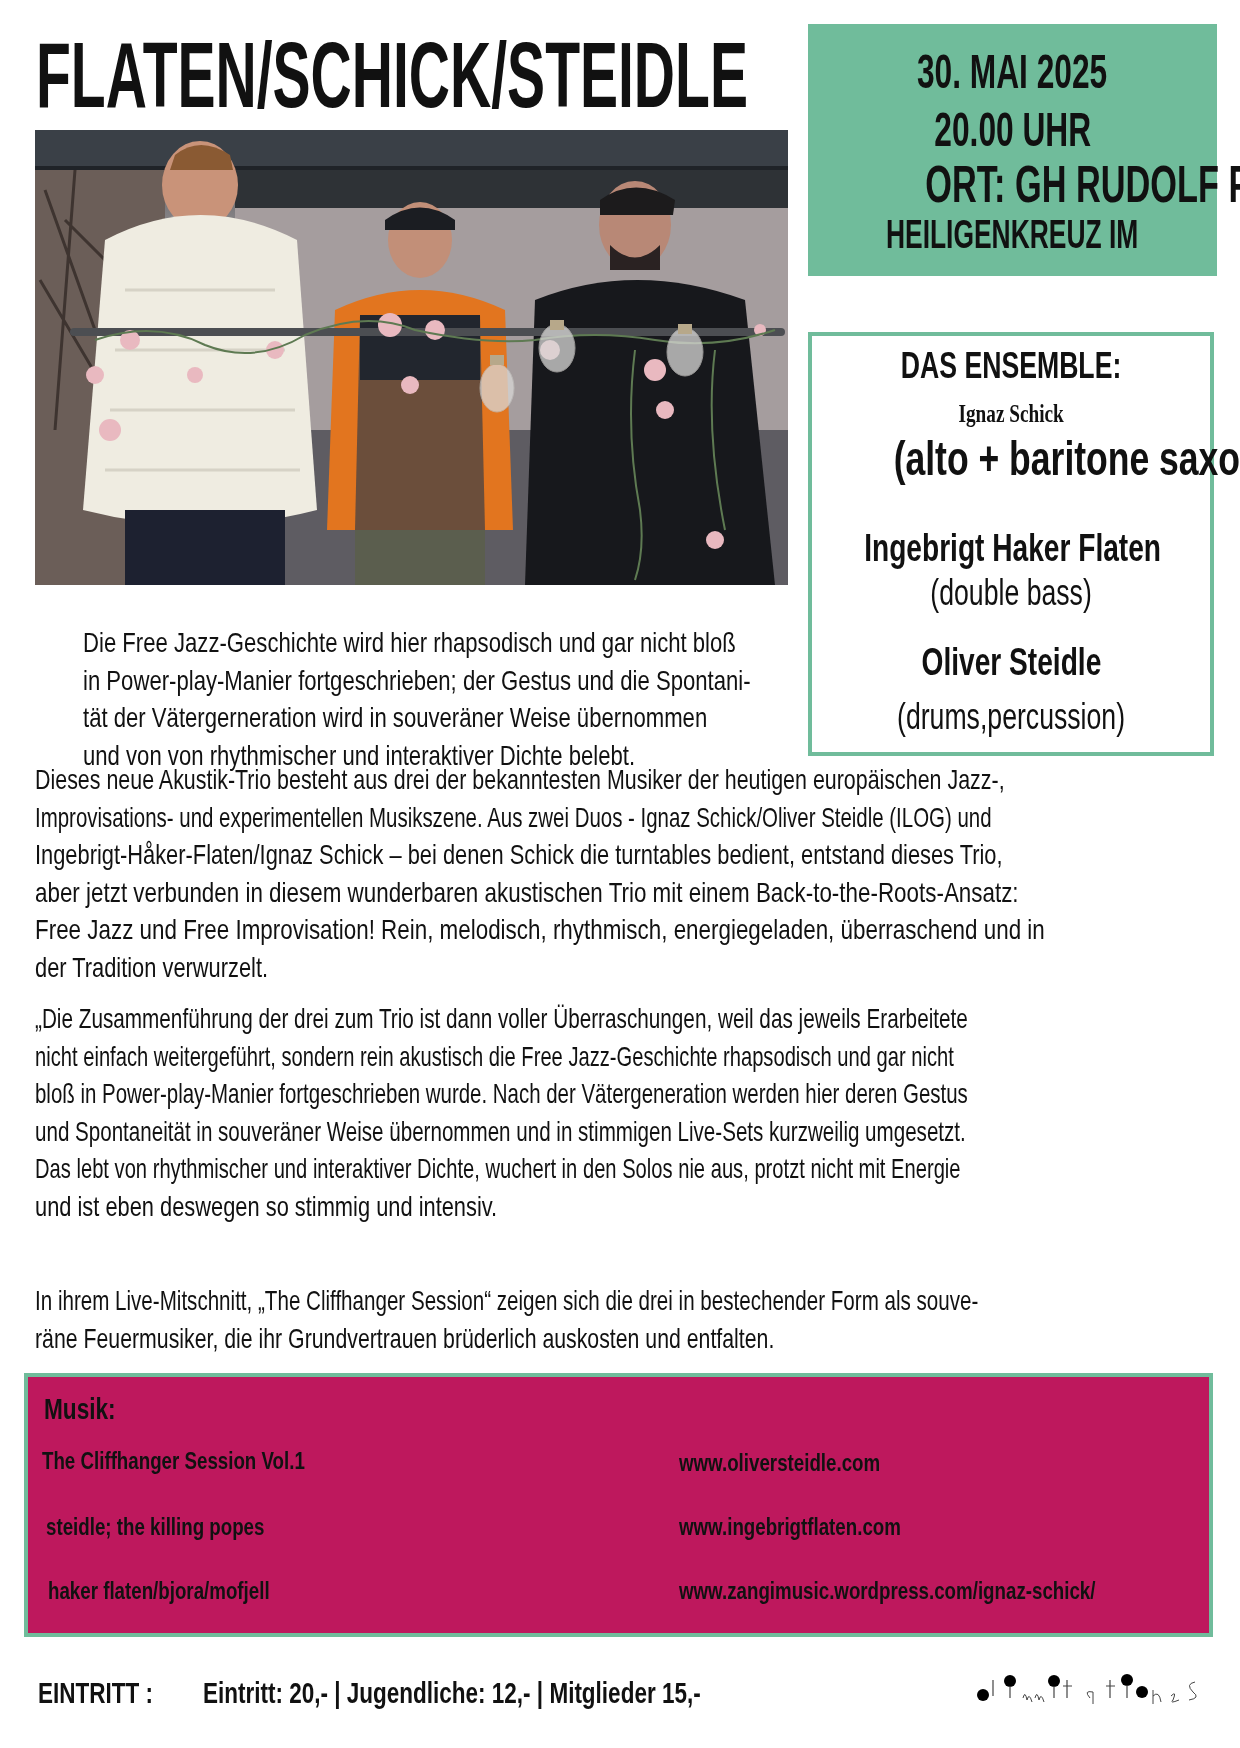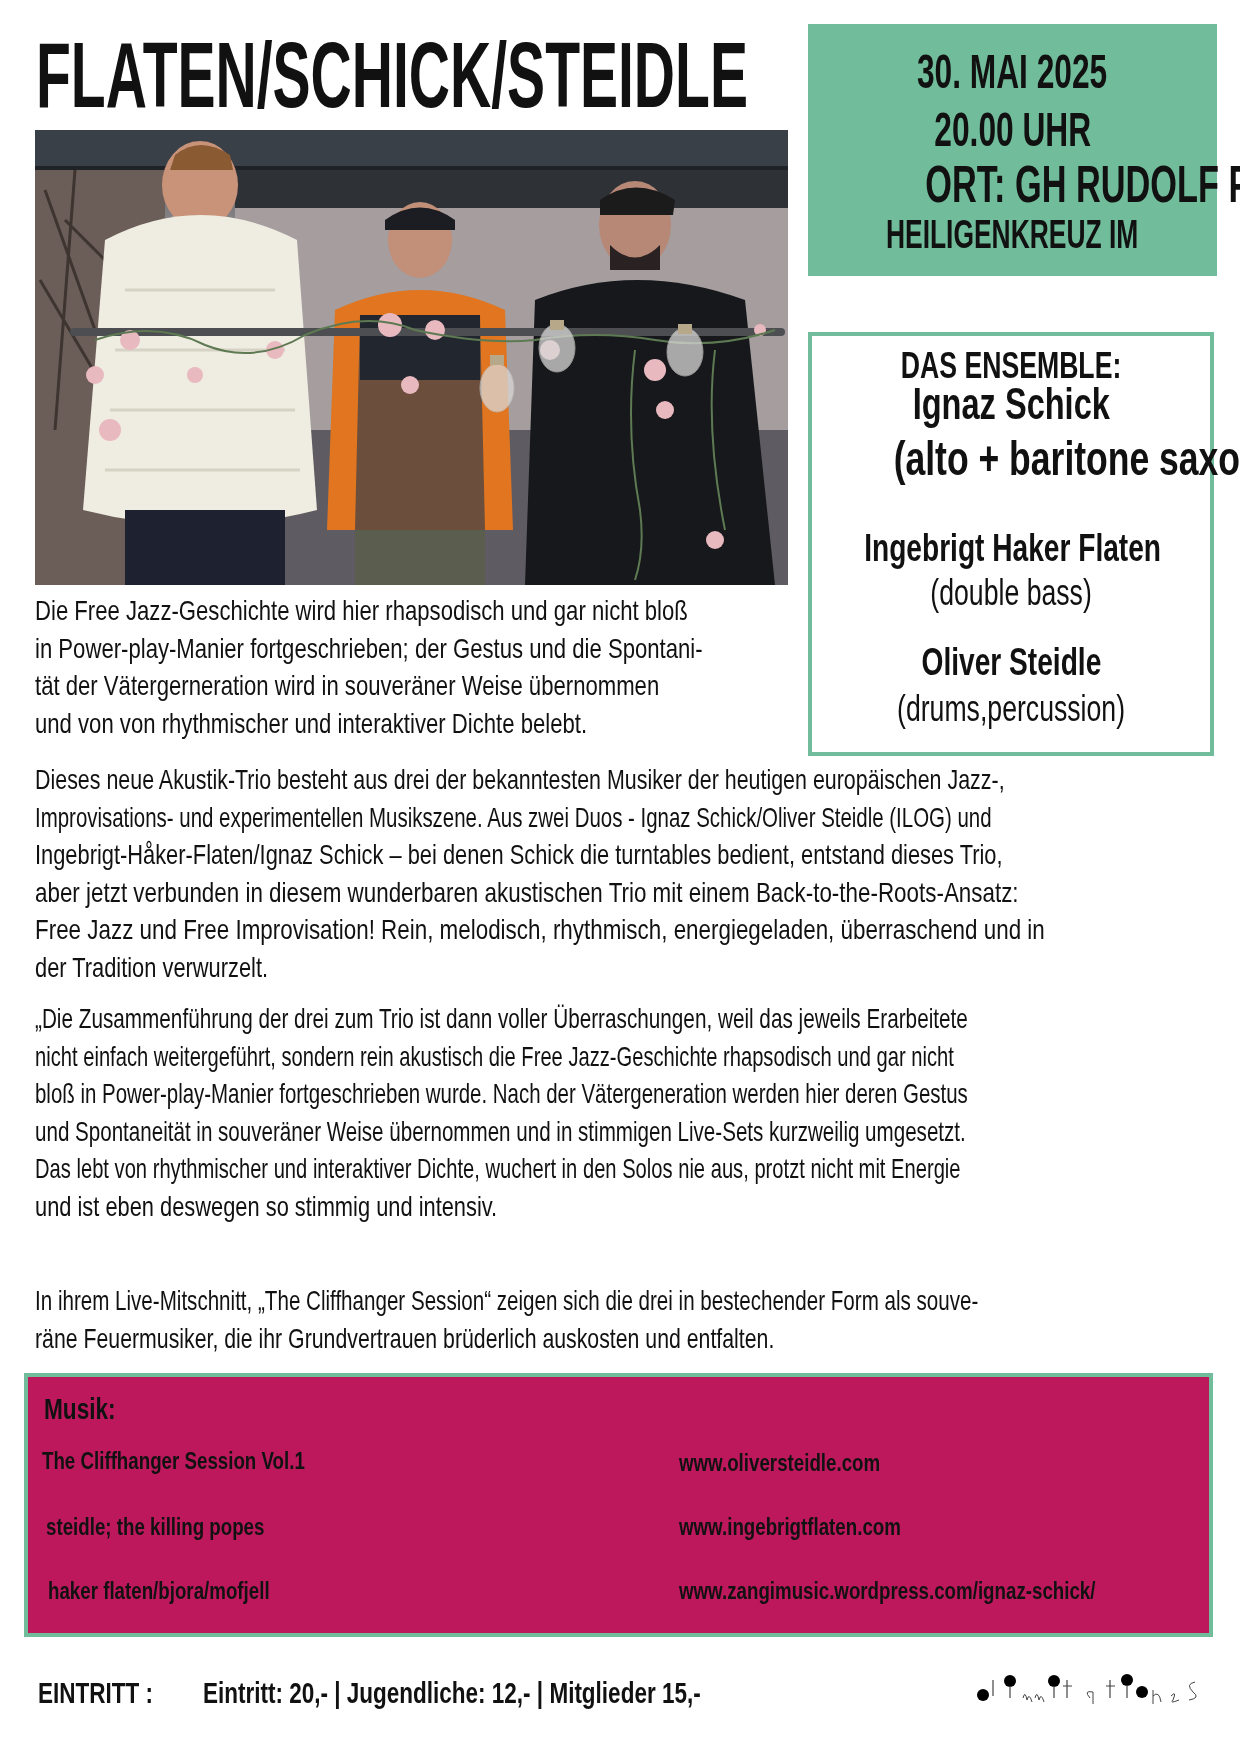--- a/index.html
+++ b/index.html
@@ -142,41 +142,41 @@
   </div>
   <div class="line" style="top:187px;font-size:40px;line-height:46px;">
     <span>HEILIGENKREUZ IM</span>
   </div>
 </div>
 
 <div class="ensemble">
   <div class="ens-line" style="top:9px;font-size:36px;line-height:42px;font-weight:bold;">
     <span>DAS ENSEMBLE:</span>
   </div>
-  <div class="ens-line" style="top:46px;font-size:44px;line-height:44px;font-weight:bold;">
+  <div class="ens-line" style="top:56px;font-size:26px;line-height:44px;font-weight:bold;font-family:Liberation Serif, serif;">
     <span>Ignaz Schick</span>
   </div>
   <div class="ens-line" style="top:102px;font-size:48px;line-height:42px;font-weight:bold;">
     <span>(alto + baritone saxophone)</span>
   </div>
   <div class="ens-line" style="top:190px;font-size:38px;line-height:44px;font-weight:bold;">
     <span>Ingebrigt Haker Flaten</span>
   </div>
   <div class="ens-line" style="top:236px;font-size:36px;line-height:42px;">
     <span>(double bass)</span>
   </div>
   <div class="ens-line" style="top:304px;font-size:38px;line-height:44px;font-weight:bold;">
     <span>Oliver Steidle</span>
   </div>
-  <div class="ens-line" style="top:352px;font-size:36px;line-height:42px;">
+  <div class="ens-line" style="top:360px;font-size:36px;line-height:42px;">
     <span>(drums,percussion)</span>
   </div>
 </div>
 
-<div class="para" style="top:592px;width:752px;">
+<div class="para" style="top:624px;width:752px;margin-left:48px;">
   <span class="l" style="transform:scaleX(0.79);">Die Free Jazz-Geschichte wird hier rhapsodisch und gar nicht bloß</span>
   <span class="l" style="transform:scaleX(0.79);">in Power-play-Manier fortgeschrieben; der Gestus und die Spontani-</span>
   <span class="l" style="transform:scaleX(0.79);">tät der Vätergerneration wird in souveräner Weise übernommen</span>
   <span class="l" style="transform:scaleX(0.79);">und von von rhythmischer und interaktiver Dichte belebt.</span>
 </div>
 
 <div class="para" style="top:761px;width:1170px;">
   <span class="l" style="transform:scaleX(0.765);">Dieses neue Akustik-Trio besteht aus drei der bekanntesten Musiker der heutigen europäischen Jazz-,</span>
   <span class="l" style="transform:scaleX(0.73);">Improvisations- und experimentellen Musikszene. Aus zwei Duos - Ignaz Schick/Oliver Steidle (ILOG) und</span>
   <span class="l" style="transform:scaleX(0.78);">Ingebrigt-Håker-Flaten/Ignaz Schick – bei denen Schick die turntables bedient, entstand dieses Trio,</span>

